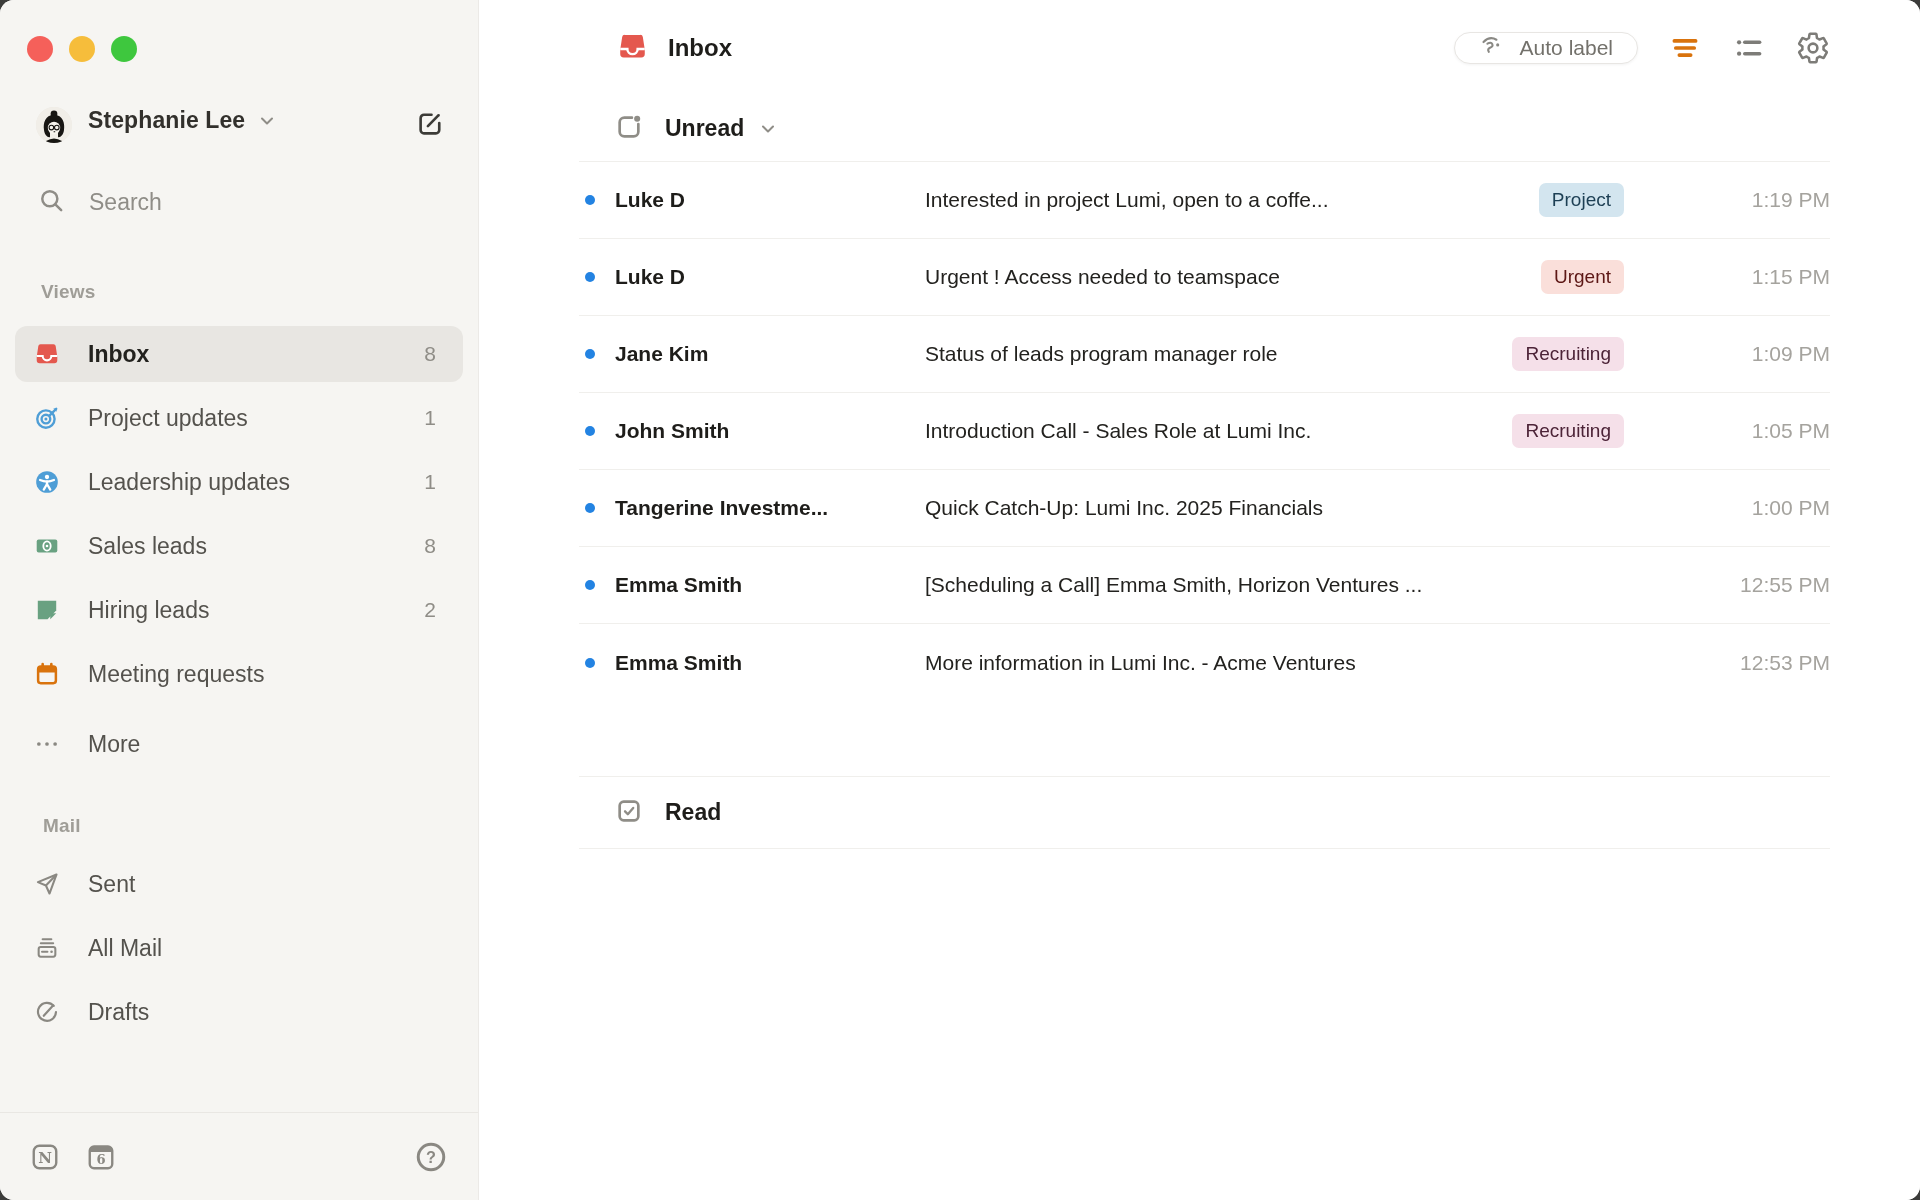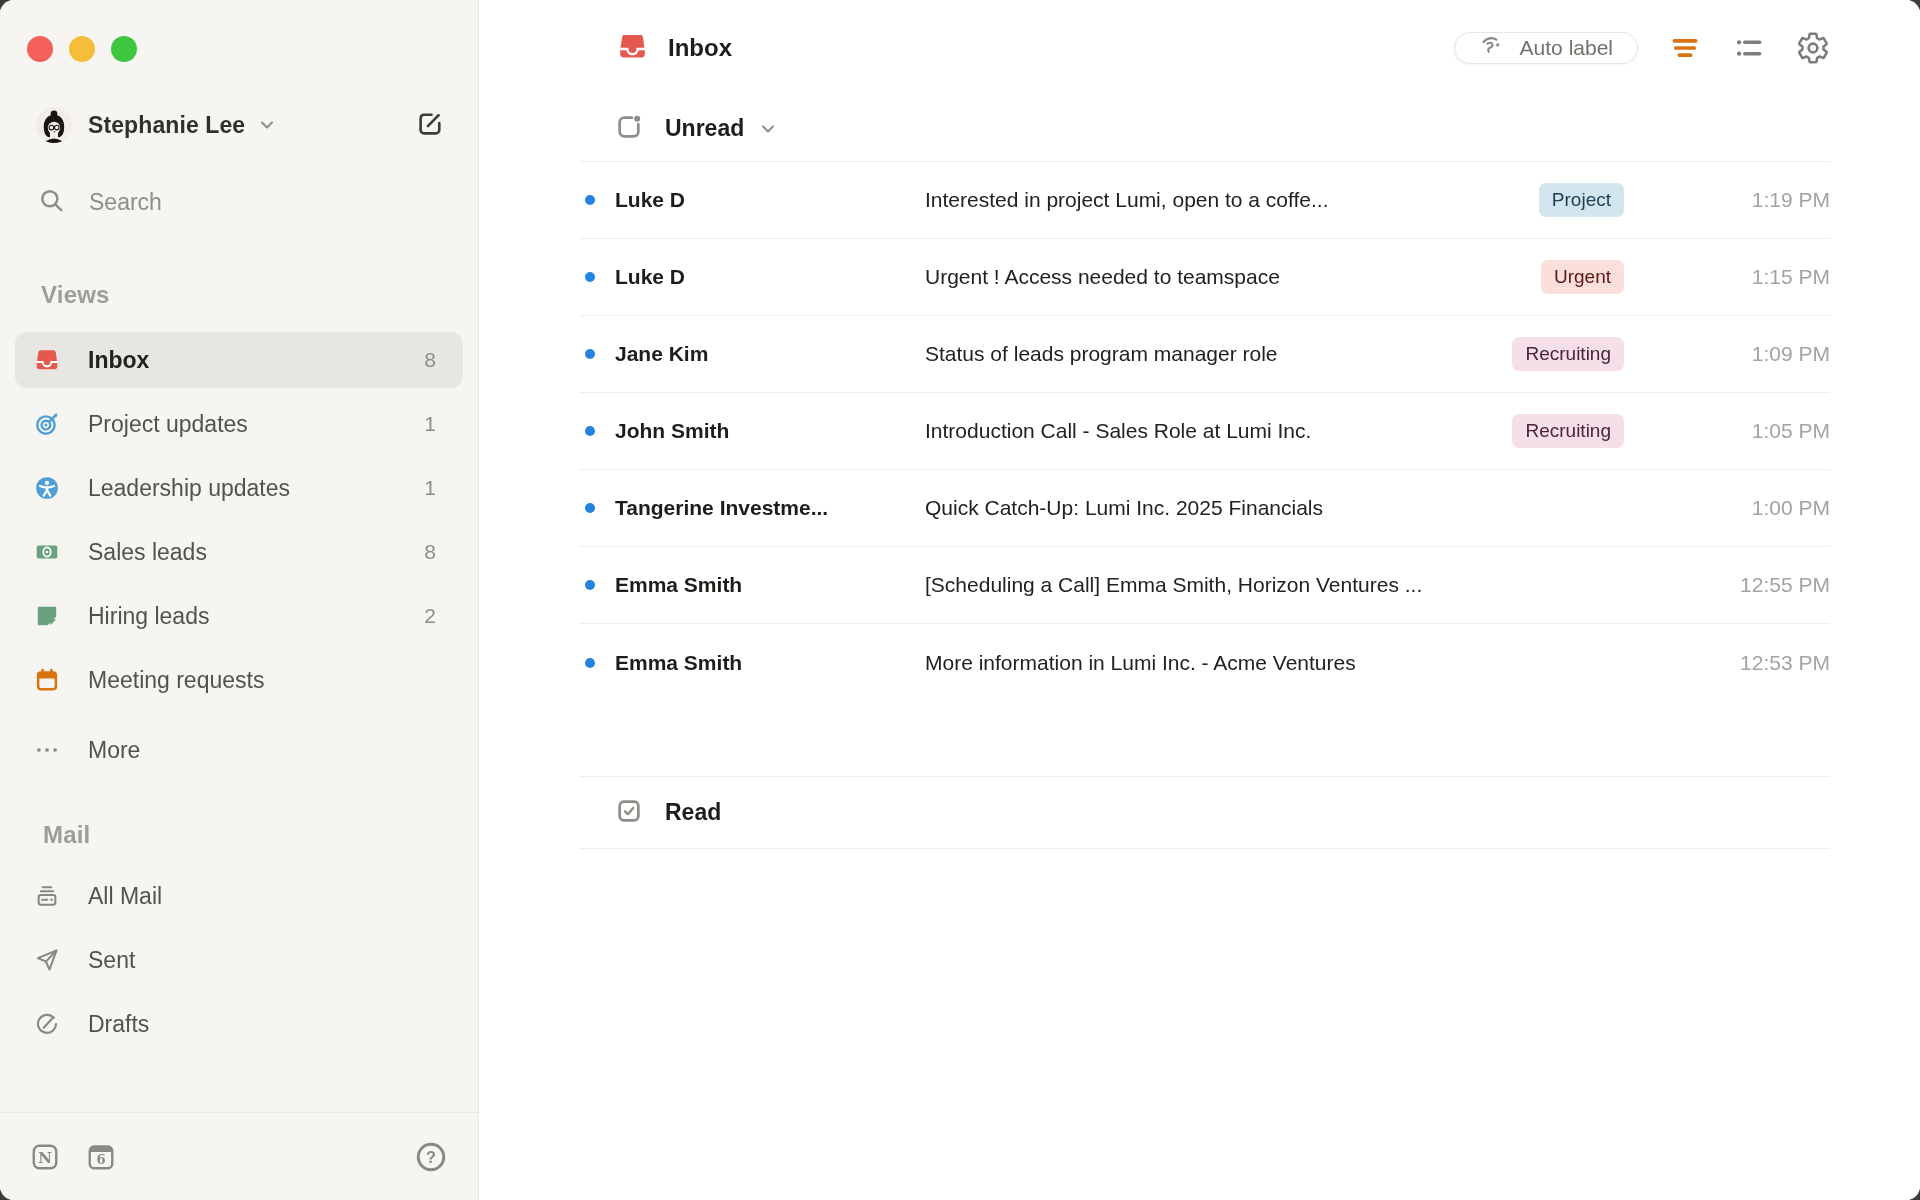--- a/index.html
+++ b/index.html
@@ -7,30 +7,30 @@
   .window { position:relative; width:1920px; height:1200px; border-radius:14px; overflow:hidden; background:#ffffff; display:flex; }
 
   
   .sidebar { position:relative; width:479px; height:100%; background:#f6f5f2; border-right:1px solid #eceae7; flex:0 0 479px; }
   .traffic { display:flex; gap:16px; padding:36px 0 0 27px; }
   .traffic .light { width:26px; height:26px; border-radius:50%; } 
   .light-red{ background:#f5605a; }
   .light-yellow{ background:#f6bd3b; }
   .light-green{ background:#3ec73e; }
 
-  .user-row { display:flex; align-items:center; margin:45px 32px 0 36px; height:36px; position:relative; }
+  .user-row { display:flex; align-items:flex-start; margin:45px 32px 0 36px; height:36px; position:relative; }
   .avatar { width:36px; height:36px; border-radius:50%; background:#edeae4; overflow:hidden; flex:0 0 36px; }
   .user-name { margin-left:16px; font-size:23px; font-weight:600; color:#32302c; letter-spacing:.1px; }
   .user-chevron { margin-left:12px; margin-top:4px; }
   .compose-btn { position:absolute; right:0; top:2px; width:32px; height:32px; background:none; border:none; cursor:pointer; }
 
   .search-row { display:flex; align-items:center; margin:45px 0 0 38px; height:28px; }
   .search-label { margin-left:24px; font-size:23px; color:#8f8d87; }
 
-  .section-label { margin:65px 0 0 41px; font-size:24px; font-weight:600; color:#9f9d97; letter-spacing:.2px; }
+  .section-label { margin:65px 0 0 41px; font-size:19px; font-weight:600; color:#9f9d97; letter-spacing:.2px; }
   .section-label.mail { margin-top:43px;margin-left:43px; }
 
   .nav { margin-top:23px; }
   .nav-item { display:flex; align-items:center; height:56px; margin:0 15px 8px 15px; border-radius:12px; padding:0 27px 0 19px; cursor:pointer; }
   .nav-item.selected { background:#e8e6e2; }
   .nav-icon { width:26px; height:26px; flex:0 0 26px; }
   .nav-label { margin-left:28px; font-size:23px; color:#54524d; white-space:nowrap; }
   .nav-item.selected .nav-label { color:#23221e; font-weight:600; }
   .nav-count { margin-left:auto; font-size:21px; color:#8f8d87; }
   .nav-item.more-item { margin-top:14px; }
@@ -215,37 +215,37 @@
         <span class="nav-count"></span>
       </div>
     </nav>
 
     <div class="section-label mail">Mail</div>
 
     <nav class="nav mail-nav">
       <div class="nav-item">
         <span class="nav-icon">
           <svg width="26" height="26" viewBox="0 0 24 24">
+            <path d="M20.8 3.2 L3.6 10.3 L11 13.4 L14.3 20.8 Z" fill="none" stroke="#8a8882" stroke-width="1.9" stroke-linejoin="round"></path>
+            <path d="M11 13.4 L20.8 3.2" stroke="#8a8882" stroke-width="1.9" stroke-linejoin="round"></path>
+          </svg>
+        </span>
+        <span class="nav-label">Sent</span>
+      </div>
+      <div class="nav-item">
+        <span class="nav-icon">
+          <svg width="26" height="26" viewBox="0 0 24 24">
             <path d="M8 4 H16" stroke="#8a8882" stroke-width="1.9" stroke-linecap="round"></path>
             <path d="M6.3 7.6 H17.7" stroke="#8a8882" stroke-width="1.9" stroke-linecap="round"></path>
             <rect x="4.3" y="11" width="15.4" height="9" rx="1.9" fill="none" stroke="#8a8882" stroke-width="1.9"></rect>
             <path d="M7.4 15.5 H12.4" stroke="#8a8882" stroke-width="1.9" stroke-linecap="round"></path>
             <circle cx="16.2" cy="15.5" r="1.2" fill="#8a8882"></circle>
           </svg>
         </span>
         <span class="nav-label">All Mail</span>
-      </div>
-      <div class="nav-item">
-        <span class="nav-icon">
-          <svg width="26" height="26" viewBox="0 0 24 24">
-            <path d="M20.8 3.2 L3.6 10.3 L11 13.4 L14.3 20.8 Z" fill="none" stroke="#8a8882" stroke-width="1.9" stroke-linejoin="round"></path>
-            <path d="M11 13.4 L20.8 3.2" stroke="#8a8882" stroke-width="1.9" stroke-linejoin="round"></path>
-          </svg>
-        </span>
-        <span class="nav-label">Sent</span>
       </div>
       <div class="nav-item">
         <span class="nav-icon">
           <svg width="26" height="26" viewBox="0 0 24 24">
             <path d="M18.2 6.3 A8.3 8.3 0 1 0 20.3 12" fill="none" stroke="#8a8882" stroke-width="2" stroke-linecap="round"></path>
             <path d="M9 15.4 L17.6 6" stroke="#8a8882" stroke-width="2" stroke-linecap="round"></path>
             <path d="M9 15.4 L8.4 16.4 L9.6 16.2 Z" fill="#8a8882"></path>
           </svg>
         </span>
         <span class="nav-label">Drafts</span>

